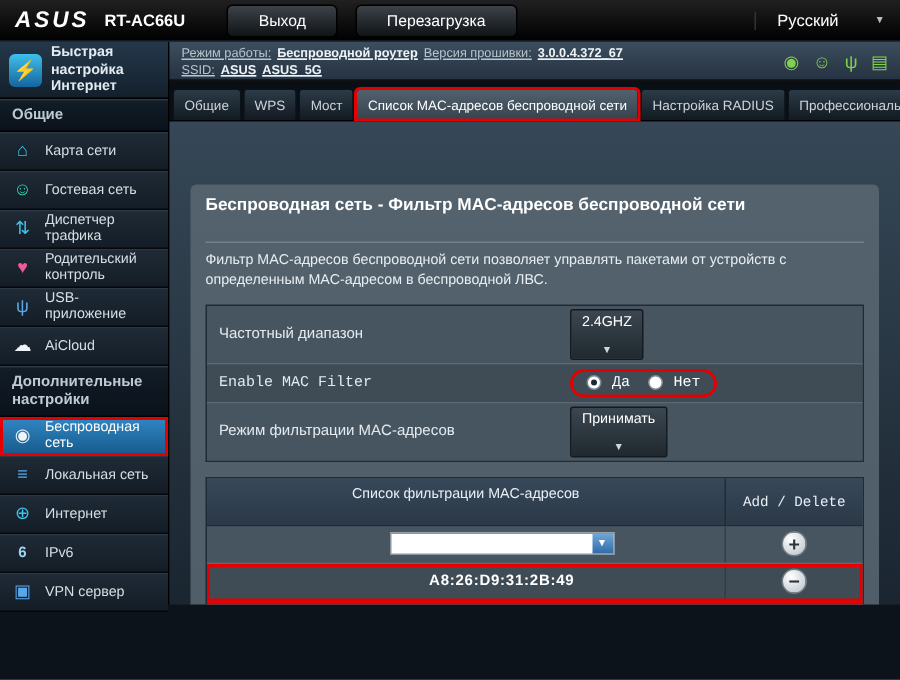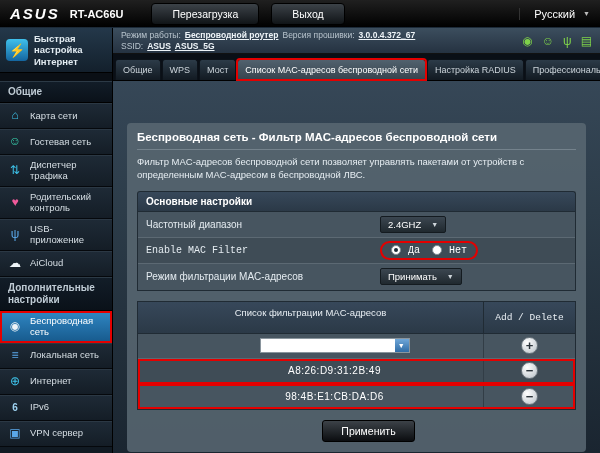--- a/index.html
+++ b/index.html
@@ -1,26 +1,26 @@
 <!DOCTYPE html>
 <html><head>
 <meta charset="utf-8">
 <style>
   * { box-sizing: border-box; margin: 0; padding: 0; }
   html,body { width:600px; height:453px; overflow:hidden; }
   body { font-family:"Liberation Sans", sans-serif; background:#0d131b; }
-  .app { width:600px; height:453px; position:relative; display:flex; flex-direction:column;justify-content:center; }
+  .app { width:600px; height:403px; position:relative; display:flex; flex-direction:column;justify-content:center; }
 
   
   .topbar { height:28px; background:linear-gradient(#202020,#000); display:flex; align-items:center; padding:0 10px; border-bottom:1px solid #1c2a38; flex:0 0 28px; }
   .logo { color:#fff; font-style:italic; font-weight:bold; font-size:15px; letter-spacing:2px; }
   .model { color:#fff; font-weight:bold; font-size:11px; margin-left:10px; }
   .hdr-btn { margin-left:28px; background:linear-gradient(#3c4248,#101417); color:#fff; border:1px solid #000; border-radius:4px; font-size:10.5px; padding:4px 20px; font-family:inherit; cursor:pointer; }
   .hdr-btn + .hdr-btn { margin-left:12px; }
-  .lang { margin-left:auto; display:flex; align-items:center; gap:8px; color:#fff; font-size:11px; padding-left:14px; border-left:1px solid #333; cursor:pointer; }
+  .lang { margin-left:auto; display:flex; align-items:center; gap:24px; color:#fff; font-size:11px; padding-left:14px; border-left:1px solid #333; cursor:pointer; }
   .lang .arrow { font-size:7px; color:#bbb; }
 
   
   .bodywrap { flex:1; display:flex; min-height:0; }
 
   
   .sidebar { flex:0 0 113px; background:#111a23; border-right:1px solid #000; display:flex; flex-direction:column; }
   .qsetup { display:flex; align-items:center; gap:6px; padding:5px 6px; min-height:38px; background:linear-gradient(#24384a,#13202c); border-bottom:1px solid #000; cursor:pointer; }
   .qicon { flex:0 0 22px; height:22px; background:linear-gradient(#3fc0ec,#14659f); border-radius:4px; color:#fff; font-size:13px; display:flex; align-items:center; justify-content:center; }
   .qtxt { color:#e2ebf1; font-size:9.5px; font-weight:bold; line-height:1.2; }
@@ -29,78 +29,78 @@
   .side-item { display:flex; align-items:center; gap:6px; padding:4px 6px; min-height:26px; background:linear-gradient(#1e2a36,#141d26); border-top:1px solid #2b3844; border-bottom:1px solid #05080c; color:#d7dfe5; font-size:9.5px; line-height:1.15; cursor:pointer; }
   .sicon { flex:0 0 18px; text-align:center; font-size:12px; }
   .c-cyan { color:#3ec3ea; } .c-teal { color:#39d6b2; } .c-blue { color:#5aa7e8; }
   .c-pink { color:#f05a9a; } .c-white { color:#eef4f8; } .c-ip { color:#9fd3f2; font-weight:bold; font-size:10px; }
   .side-item.active { background:linear-gradient(#2f86c2,#175a8d); color:#fff; outline:2px solid #e40000; outline-offset:-2px; }
 
   
   .maincol { flex:1; display:flex; flex-direction:column; min-width:0; }
   .infobar { flex:0 0 26px; background:linear-gradient(#3c4e5e,#253241); display:flex; align-items:center; padding:0 8px; border-bottom:1px solid #111; }
   .infolines { display:flex; flex-direction:column; gap:1px; }
-  .inforow { display:flex; align-items:center; gap:4px; color:#b9c5ce; font-size:8.5px; white-space:nowrap; }
+  .inforow { display:flex; align-items:center; gap:4px; color:#b9c5ce; font-size:8.5px; white-space:nowrap;text-decoration:underline; }
   .inforow a { color:#eef4f8; text-decoration:underline; font-weight:bold; cursor:pointer; }
   .statusicons { margin-left:auto; display:flex; gap:9px; }
   .st-ic { color:#7fd24a; font-size:12px; cursor:pointer; }
 
   .tabs { flex:0 0 27px; background:#0a0f16; display:flex; align-items:flex-end; gap:1px; padding:2px 0 0 2px; border-bottom:1px solid #000; }
   .tab { background:linear-gradient(#2c3b48,#121a22); color:#ccd4da; font-size:9px; padding:5px 7px; border:1px solid #0c1219; border-bottom:none; border-radius:3px 3px 0 0; white-space:nowrap; cursor:pointer; }
   .tab.active { background:linear-gradient(#51616e,#36434d); color:#fff; outline:2px solid #e40000; outline-offset:-1px; }
 
   .content { flex:1; background:linear-gradient(180deg,#364757 0%, #2c3c49 35%, #1a2530 100%); padding:42px 14px 6px 14px; overflow:hidden; }
   .panel { background:rgba(88,102,113,0.88); border-radius:4px; padding:8px 10px 10px 10px; }
-  .page-title { color:#fff; font-size:11.5px; font-weight:bold; padding-bottom:6px; border-bottom:1px solid #74828c; margin-bottom:6px; }
+  .page-title { color:#fff; font-size:11.5px; font-weight:bold; padding-bottom:18px; border-bottom:1px solid #74828c; margin-bottom:6px; }
   .desc { color:#e7eef3; font-size:9.5px; line-height:1.35; margin-bottom:9px; }
 
   .section-hd { background:linear-gradient(#37485a,#2b3947); color:#fff; font-size:10px; font-weight:bold; padding:4px 8px; border:1px solid #202b34; border-bottom:none; border-radius:3px 3px 0 0; }
   .tbl { border:1px solid #202b34; margin-bottom:10px; }
   .row { display:flex; align-items:center; min-height:26px; background:#475560; border-bottom:1px solid #5c6973; }
   .row:last-child { border-bottom:none; }
   .row.alt { background:#3f4c56;font-family:Liberation Mono, monospace; }
   .lbl { flex:0 0 54%; padding:3px 8px; color:#e4ebf0; font-size:10px; }
   .val { flex:1; padding:2px 6px; display:flex; align-items:center; }
 
-  .sel { display:inline-flex; align-items:center; gap:10px; background:linear-gradient(#3b4650,#20292f); border:1px solid #141b20; color:#fff; font-size:9.5px; padding:2px 7px; border-radius:2px; cursor:pointer; }
+  .sel { display:inline-flex; align-items:center; gap:10px; background:linear-gradient(#3b4650,#20292f); border:1px solid #141b20; color:#fff; font-size:9.5px; padding:2px 7px; border-radius:2px; cursor:pointer;flex-direction:column; }
   .sel .arrow { font-size:7px; color:#cfd6db; }
 
   .radio-group { display:inline-flex; align-items:center; gap:12px; border:2px solid #e40000; border-radius:10px; padding:2px 9px; }
   .radio-opt { display:inline-flex; align-items:center; gap:7px; color:#fff; font-size:10px; cursor:pointer; }
   .radio { width:10px; height:10px; border-radius:50%; background:#fff; border:1px solid #7f8a91; position:relative; }
   .radio.checked::after { content:""; position:absolute; inset:2px; background:#1c2b36; border-radius:50%; }
 
   .lt-head { display:flex; background:linear-gradient(#37485a,#2b3947); border-bottom:1px solid #202b34; }
   .lt-col1 { flex:1; text-align:center; color:#e9eff4; font-size:9.5px; padding:5px 0; }
   .lt-col2 { flex:0 0 92px; text-align:center; color:#e9eff4; font-size:9.5px; padding:10px 4px; border-left:1px solid #202b34;font-family:Liberation Mono, monospace; }
   .lt-row { display:flex; align-items:center; min-height:25px; background:#475560; border-bottom:1px solid #5c6973; }
   .lt-row:last-child { border-bottom:none; }
   .lt-row.alt { background:#3f4c56; }
   .lt-row.red { outline:2px solid #e40000; outline-offset:-2px; }
-  .lt-c1 { flex:1; display:flex; align-items:center; justify-content:center; color:#fff; font-size:10px; font-weight:normal; letter-spacing:0.5px;margin-left:48px; }
+  .lt-c1 { flex:1; display:flex; align-items:center; justify-content:center; color:#fff; font-size:10px; font-weight:bold; letter-spacing:0.5px;margin-left:48px; }
   .lt-c2 { flex:0 0 92px; display:flex; align-items:center; justify-content:center; border-left:1px solid #323d46; align-self:stretch; }
 
   .mac-select { width:150px; height:15px; background:#fff; border:1px solid #8a959d; display:flex; align-items:center; justify-content:flex-end; cursor:pointer; }
   .mac-select .dd { width:14px; height:13px; background:linear-gradient(#6fa6d8,#2f6ca6); color:#fff; font-size:7px; display:flex; align-items:center; justify-content:center; }
 
   .circle-btn { width:17px; height:17px; border-radius:50%; background:radial-gradient(circle at 35% 30%, #ffffff, #b6bfc6); border:1px solid #6f7a82; color:#2b343b; font-size:13px; font-weight:bold; line-height:1; display:flex; align-items:center; justify-content:center; cursor:pointer; font-family:inherit; padding:0; }
 
   .applywrap { display:flex; justify-content:center; margin-top:9px; }
   .apply-btn { background:linear-gradient(#3c4248,#0b0d10); color:#fff; border:1px solid #000; border-radius:3px; font-size:10.5px; padding:4px 18px; font-family:inherit; cursor:pointer;margin-left:24px; }
 </style>
 </head>
 <body>
 
 <div class="app">
 
   <header class="topbar">
     <span class="logo">ASUS</span>
     <span class="model">RT-AC66U</span>
+    <button class="hdr-btn">Выход</button>
     <button class="hdr-btn">Перезагрузка</button>
-    <button class="hdr-btn">Выход</button>
     <div class="lang">
       <span>Русский</span>
       <span class="arrow">▼</span>
     </div>
   </header>
 
   <div class="bodywrap">
 
     <aside class="sidebar">
       <div class="qsetup">
@@ -190,21 +190,20 @@
         <div class="tab active">Список MAC-адресов беспроводной сети</div>
         <div class="tab">Настройка RADIUS</div>
         <div class="tab">Профессионально</div>
       </div>
 
       <div class="content">
         <div class="panel">
           <div class="page-title">Беспроводная сеть - Фильтр MAC-адресов беспроводной сети</div>
           <p class="desc">Фильтр MAC-адресов беспроводной сети позволяет управлять пакетами от устройств с определенным MAC-адресом в беспроводной ЛВС.</p>
 
-          <div class="section-hd">Основные настройки</div>
           <div class="tbl">
             <div class="row">
               <span class="lbl">Частотный диапазон</span>
               <span class="val">
                 <span class="sel">
                   <span>2.4GHZ</span>
                   <span class="arrow">▼</span>
                 </span>
               </span>
             </div>

